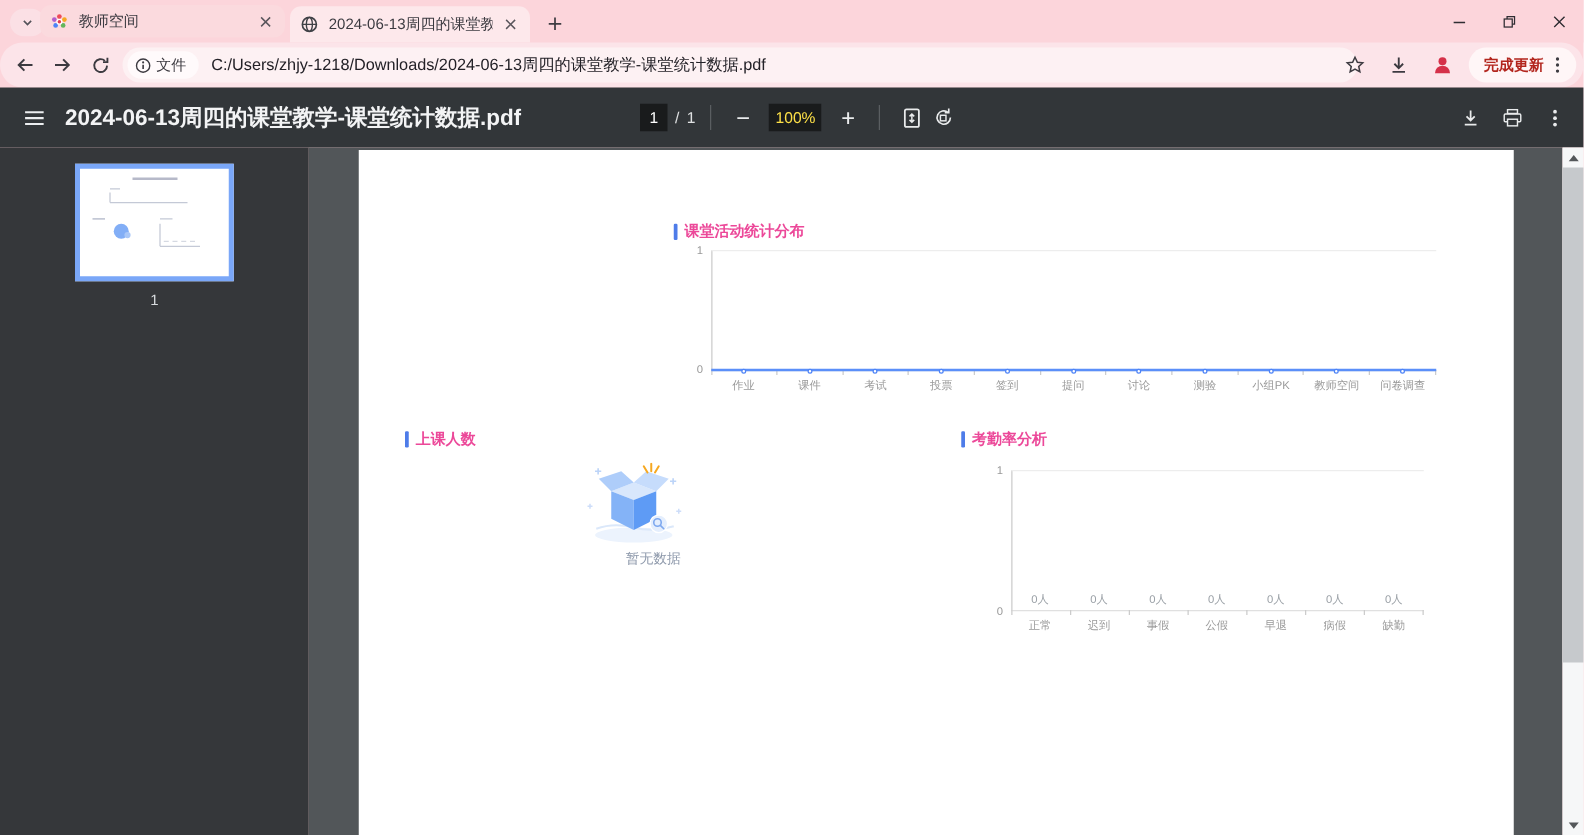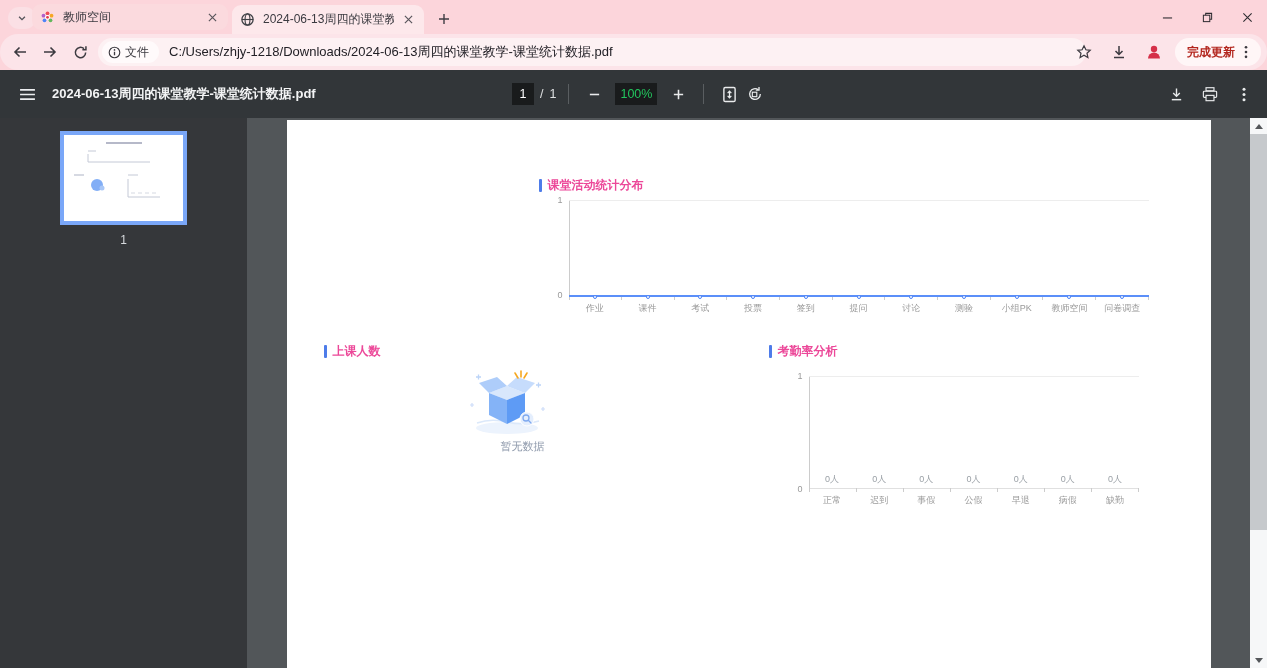--- a/index.html
+++ b/index.html
@@ -41,30 +41,30 @@
   .update-pill { height:28px; background:#fff6f7; border-radius:14px; display:flex; align-items:center;
     padding:0 4px 0 12px; margin-right:6px; cursor:pointer; }
   .update-pill .update-label { color:#b3261e; font-size:12px; font-weight:bold; }
   .update-pill .dots { width:22px; height:22px; display:flex; align-items:center; justify-content:center; color:#3c3a40; }
 
   
   .pdfbar { position:absolute; left:0; top:70px; width:100%; height:48px; background:#323639; color:#eceef0; }
   .pdfbar .menu-btn { position:absolute; left:15px; top:12px; width:24px; height:24px; display:flex;
     align-items:center; justify-content:center; cursor:pointer; }
   .pdf-filename { position:absolute; left:52px; top:0; height:48px; display:flex; align-items:center;
-    font-size:13px; font-weight:bold; color:#f3f4f5; max-width:420px; white-space:nowrap; overflow:hidden; }
+    font-size:18px; font-weight:bold; color:#f3f4f5; max-width:420px; white-space:nowrap; overflow:hidden; }
   .pdf-center { position:absolute; left:512px; top:0; height:48px; display:flex; align-items:center; font-size:12.5px; }
   .pgbox { background:#191b1c; min-width:22px; height:22px; display:flex; align-items:center; justify-content:center;
     padding:0 4px; color:#fff; cursor:text; }
   .pgsep { margin:0 6px; color:#dfe1e2; }
   .pgtotal { color:#dfe1e2; }
   .vdiv { width:1px; height:20px; background:#5a5e61; margin:0 12px; }
   .pdf-icon { width:26px; height:26px; display:flex; align-items:center; justify-content:center; color:#e9ebec; cursor:pointer; }
   .zoombox { background:#191b1c; min-width:42px; height:22px; display:flex; align-items:center; justify-content:center;
-    margin:0 8px; color:#22c55e; cursor:text; }
+    margin:0 8px; color:#fde047; cursor:text; }
   .pdf-right { position:absolute; right:10px; top:0; height:48px; display:flex; align-items:center; gap:8px; }
 
   
   .content { position:absolute; left:0; top:118px; width:100%; height:550px; }
   .pdf-sidebar { position:absolute; left:0; top:0; width:247px; height:100%; background:#35373a; }
   .thumb-wrap { position:absolute; left:60px; top:13px; width:127px; cursor:pointer; }
   .thumb { width:127px; height:94px; background:#fff; border:4px solid #7aa7f8; }
   .thumb-num { margin-top:8px; text-align:center; color:#d7dadd; font-size:12px; }
 
   .viewer { position:absolute; left:247px; top:0; right:17px; height:100%; background:#525659; overflow:hidden; }

